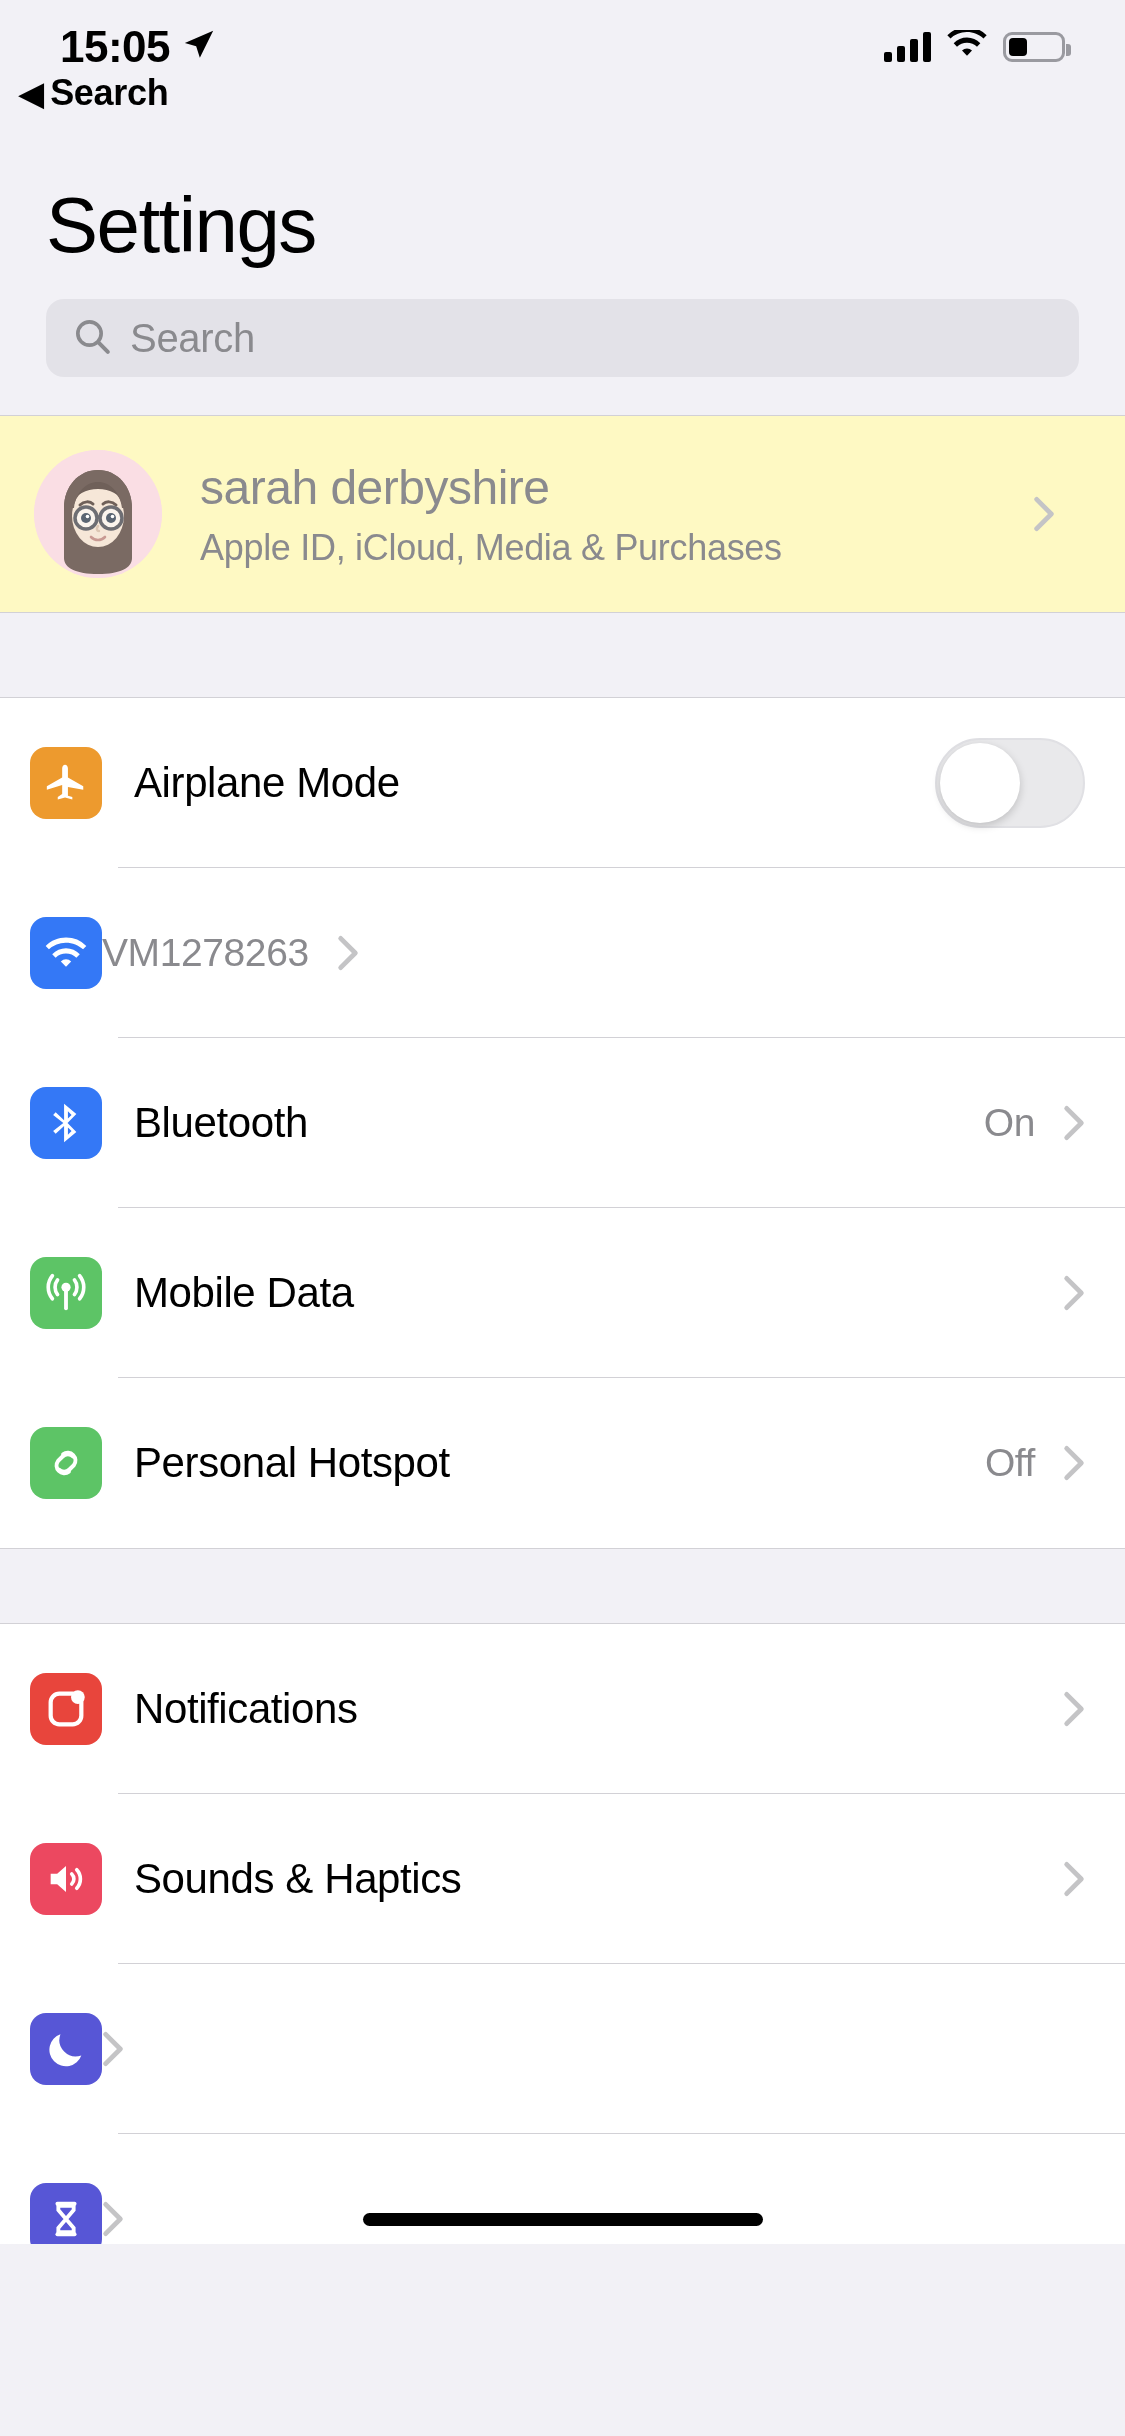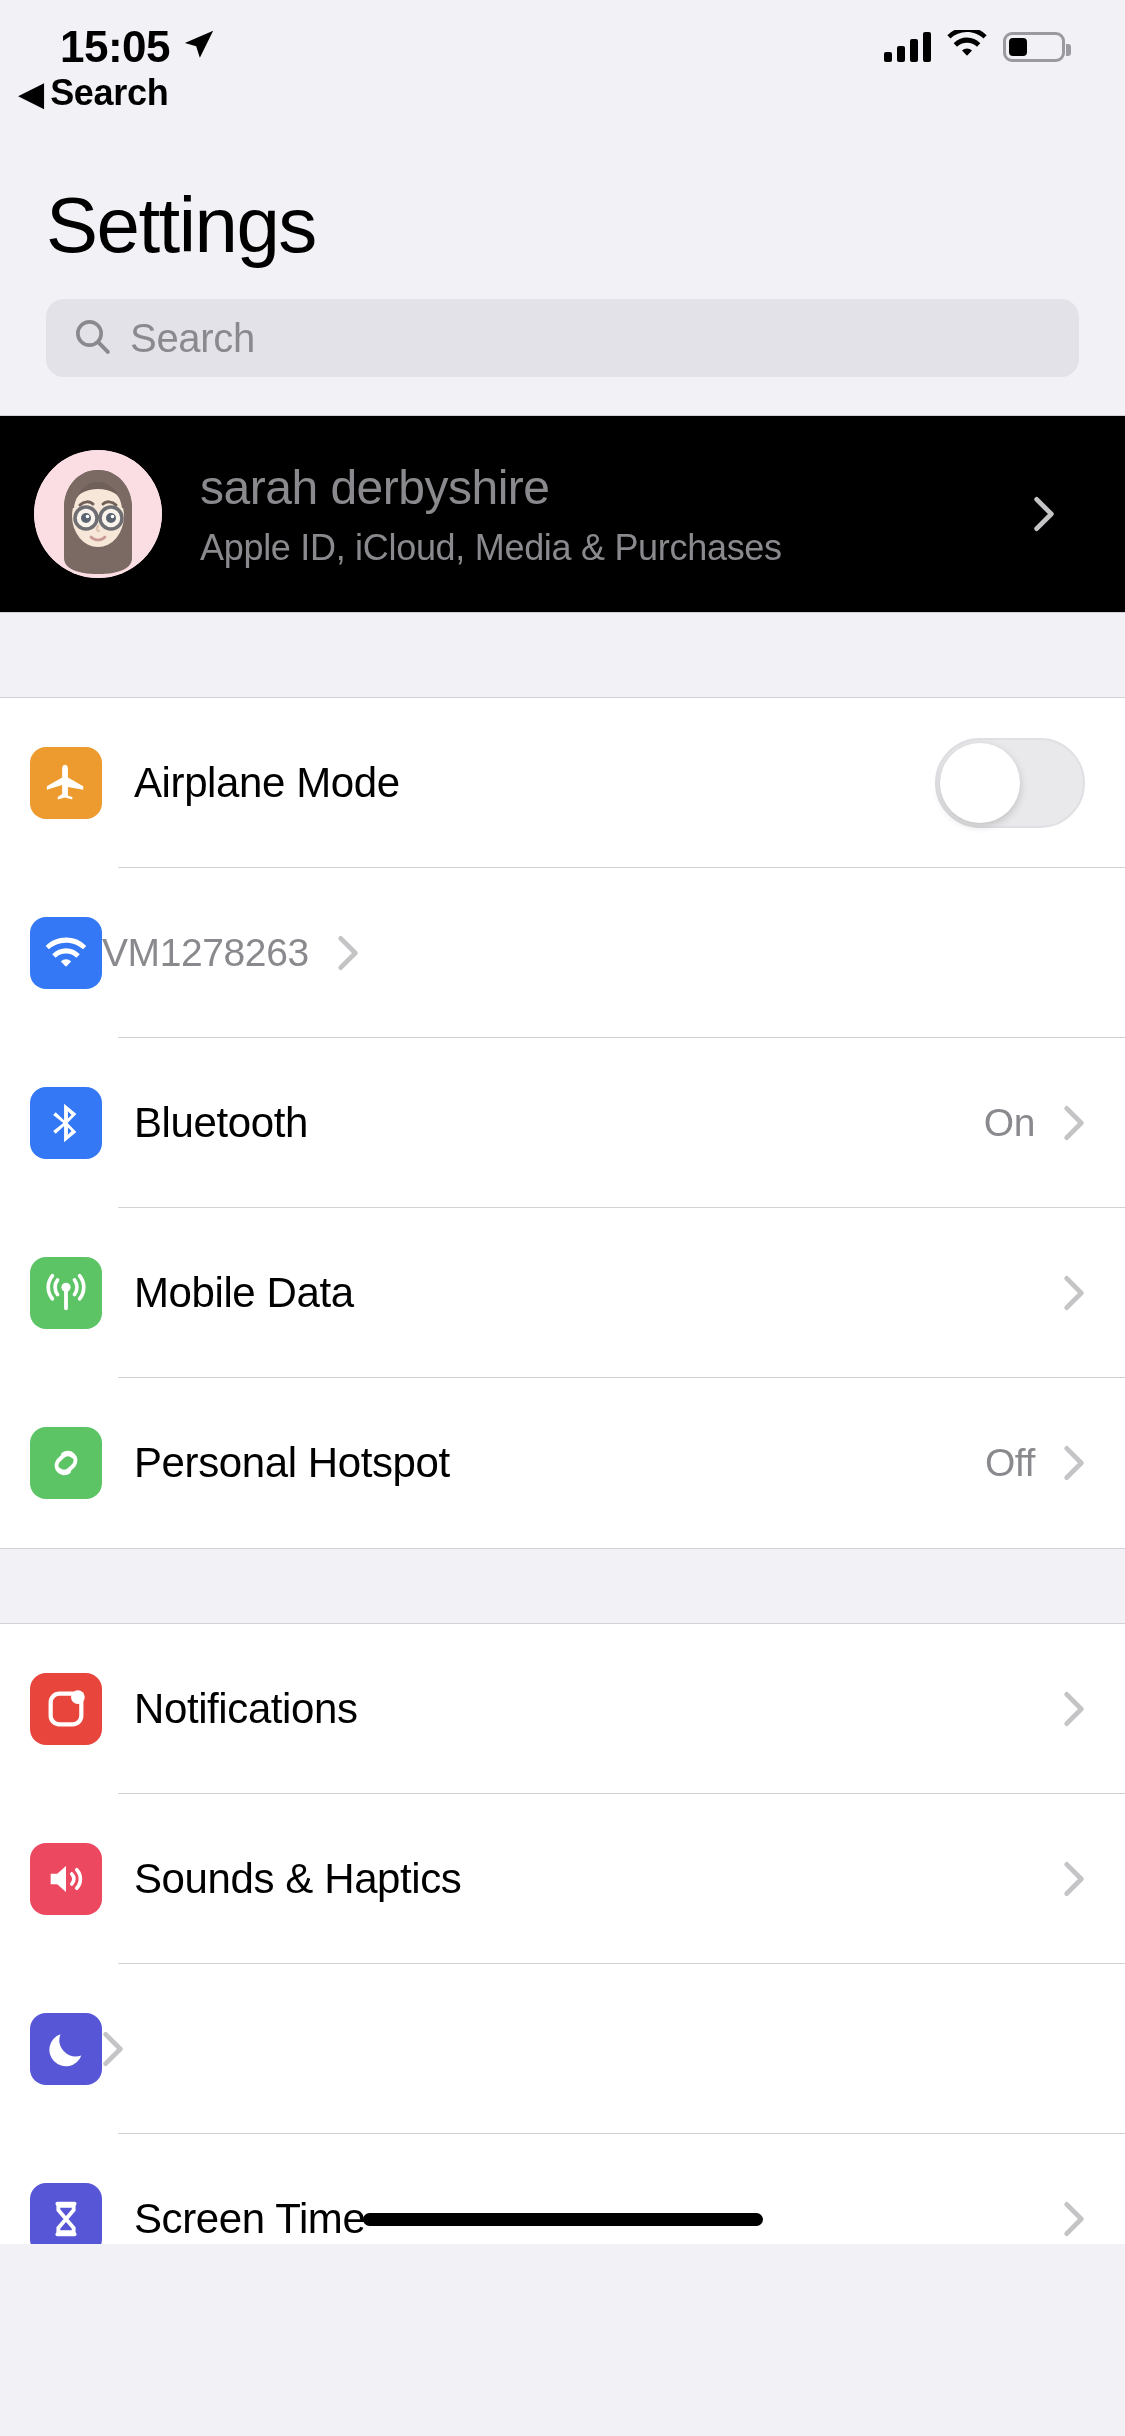--- a/index.html
+++ b/index.html
@@ -122,21 +122,21 @@
   .toggle .knob{
     position:absolute; top:3px; left:3px;
     width:80px; height:80px; border-radius:50%;
     background:#fff;
     box-shadow:0 3px 8px rgba(0,0,0,0.18);
   }
 
   
   .profile-row{
     display:flex; align-items:center;
-    background:#000000; padding:34px 30px 34px 34px;
+    background:#fef9c3; padding:34px 30px 34px 34px;
     border-top:1px solid #d2d1d6;
     border-bottom:1px solid #d2d1d6;
   }
   .avatar{
     width:128px; height:128px; border-radius:50%;
     background:#fadee4; flex:0 0 auto; overflow:hidden;
     position:relative;
   }
   .profile-text{ margin-left:38px; flex:1 1 auto; }
   .profile-name{
@@ -389,21 +389,20 @@
     </div>
 
     <div class="row">
       <span class="icon-tile" style="background:#5756D6">
         <svg width="46" height="46" viewBox="0 0 24 24">
           <rect x="6.5" y="3" width="11" height="2.1" rx="1" fill="#fff"></rect>
           <rect x="6.5" y="18.9" width="11" height="2.1" rx="1" fill="#fff"></rect>
           <path d="M8 5.1h8v2.2L12 12l4 4.7v2.2H8v-2.2L12 12 8 7.3z" fill="none" stroke="#fff" stroke-width="2"></path>
         </svg>
       </span>
-      <span class="row-label">Screen Time</span>
       <span class="chevron">
         <svg width="22" height="38" viewBox="0 0 12 20">
             <polyline points="2,2 10,10 2,18" fill="none" stroke="#c4c4c6" stroke-width="2.6" stroke-linecap="round" stroke-linejoin="round"></polyline>
           </svg>
       </span>
 
     </div>
   </div>
 
   <div class="gap small"></div>

